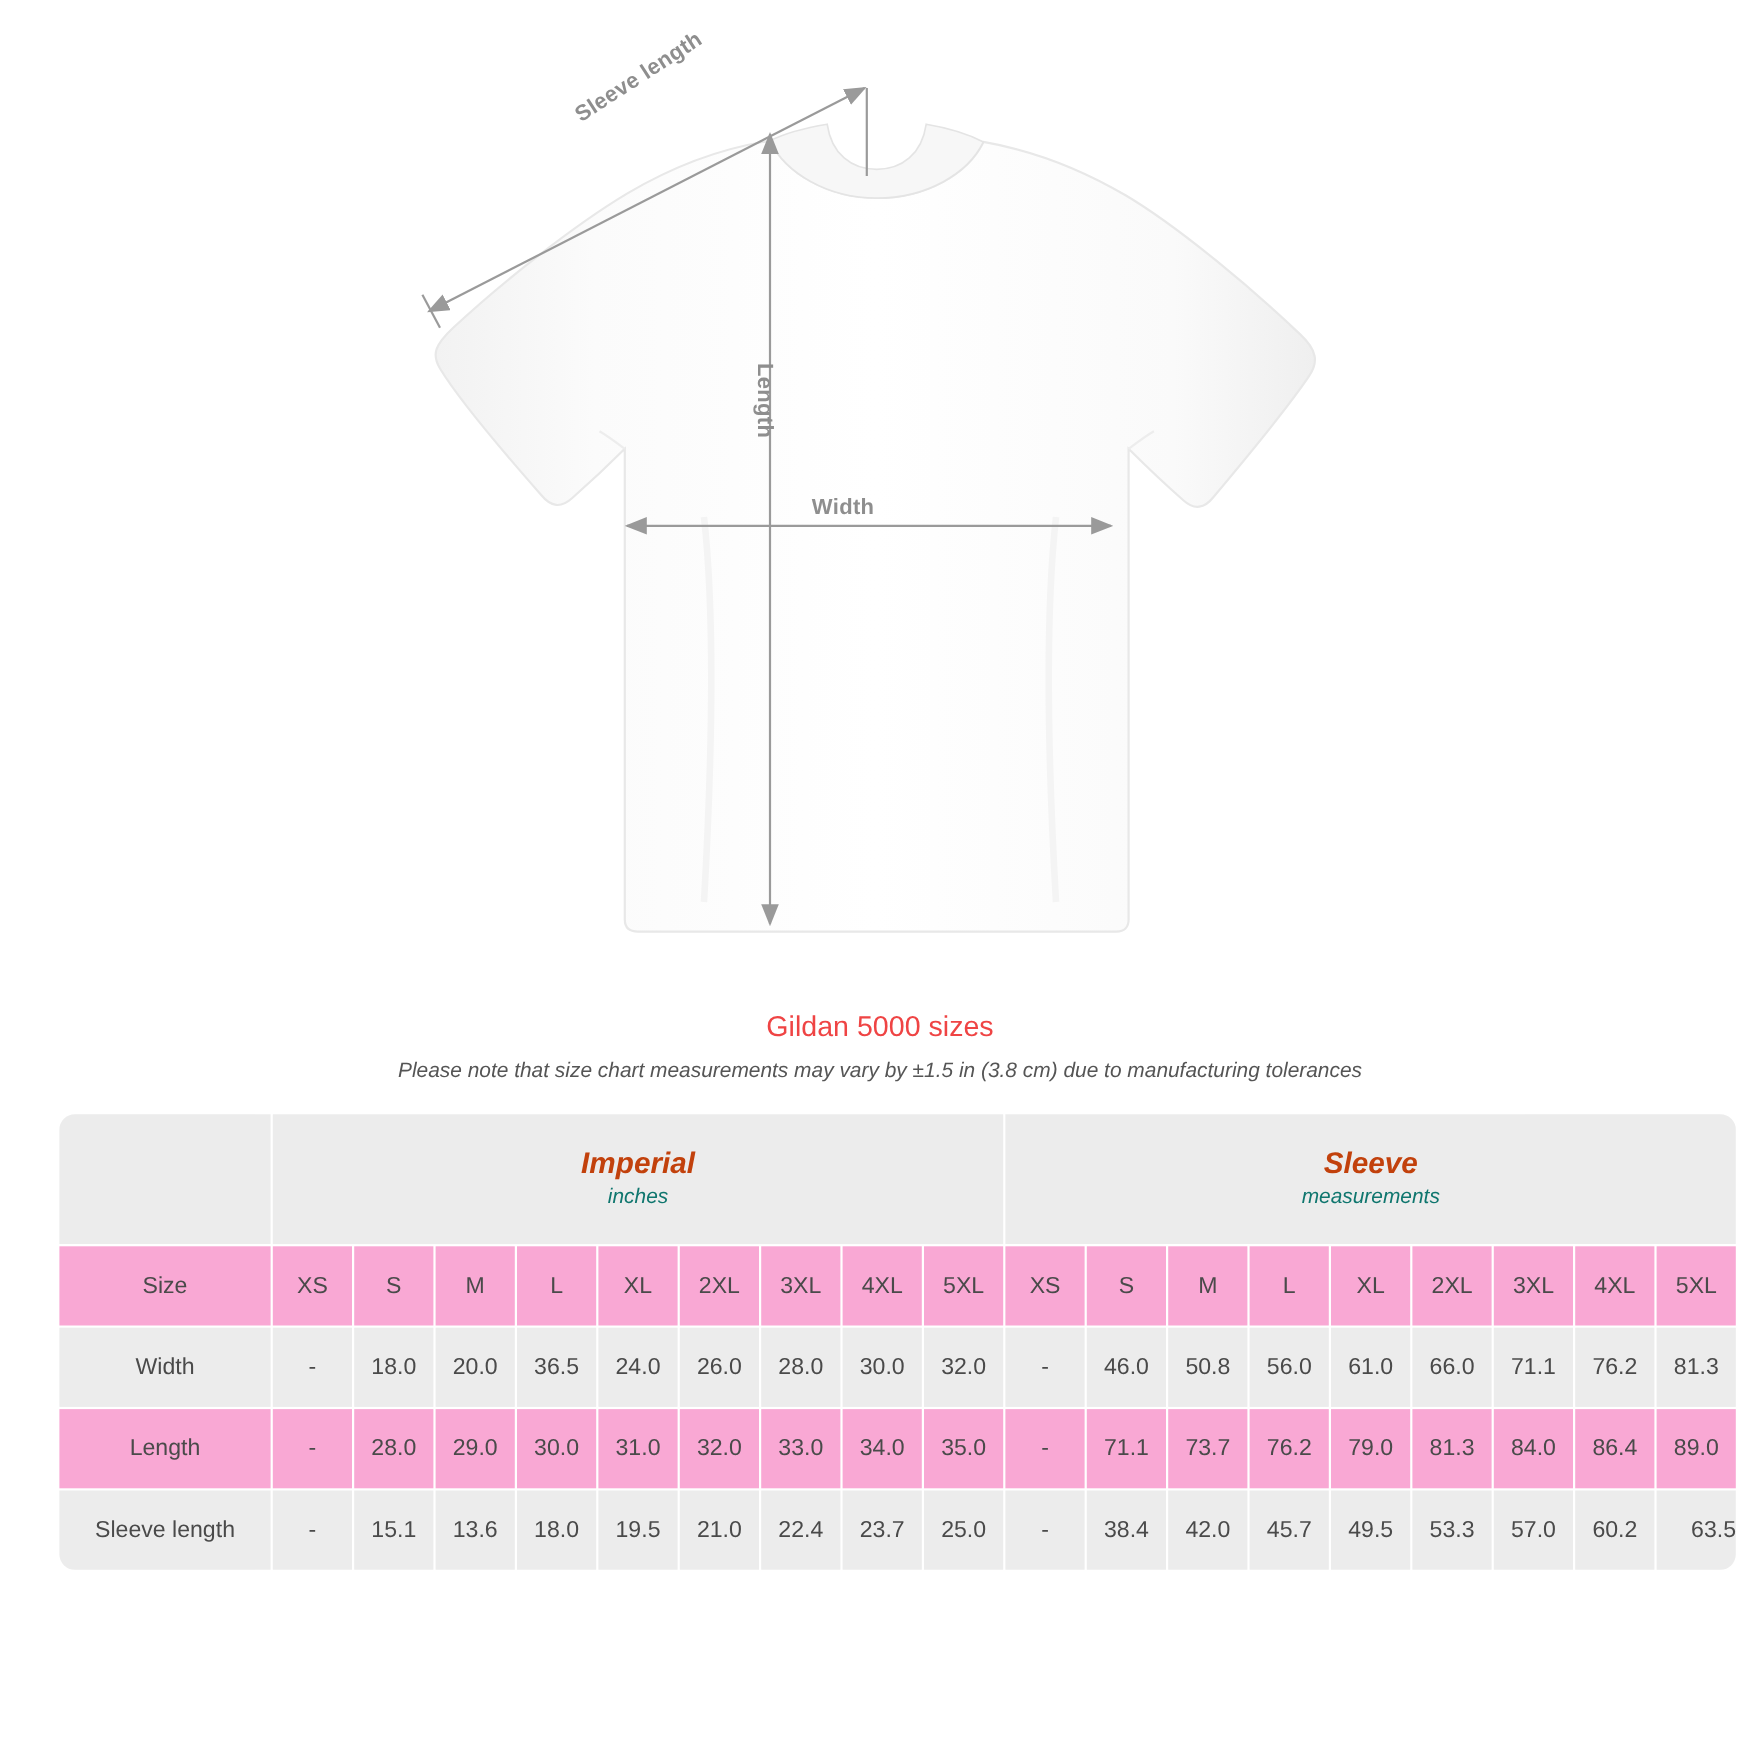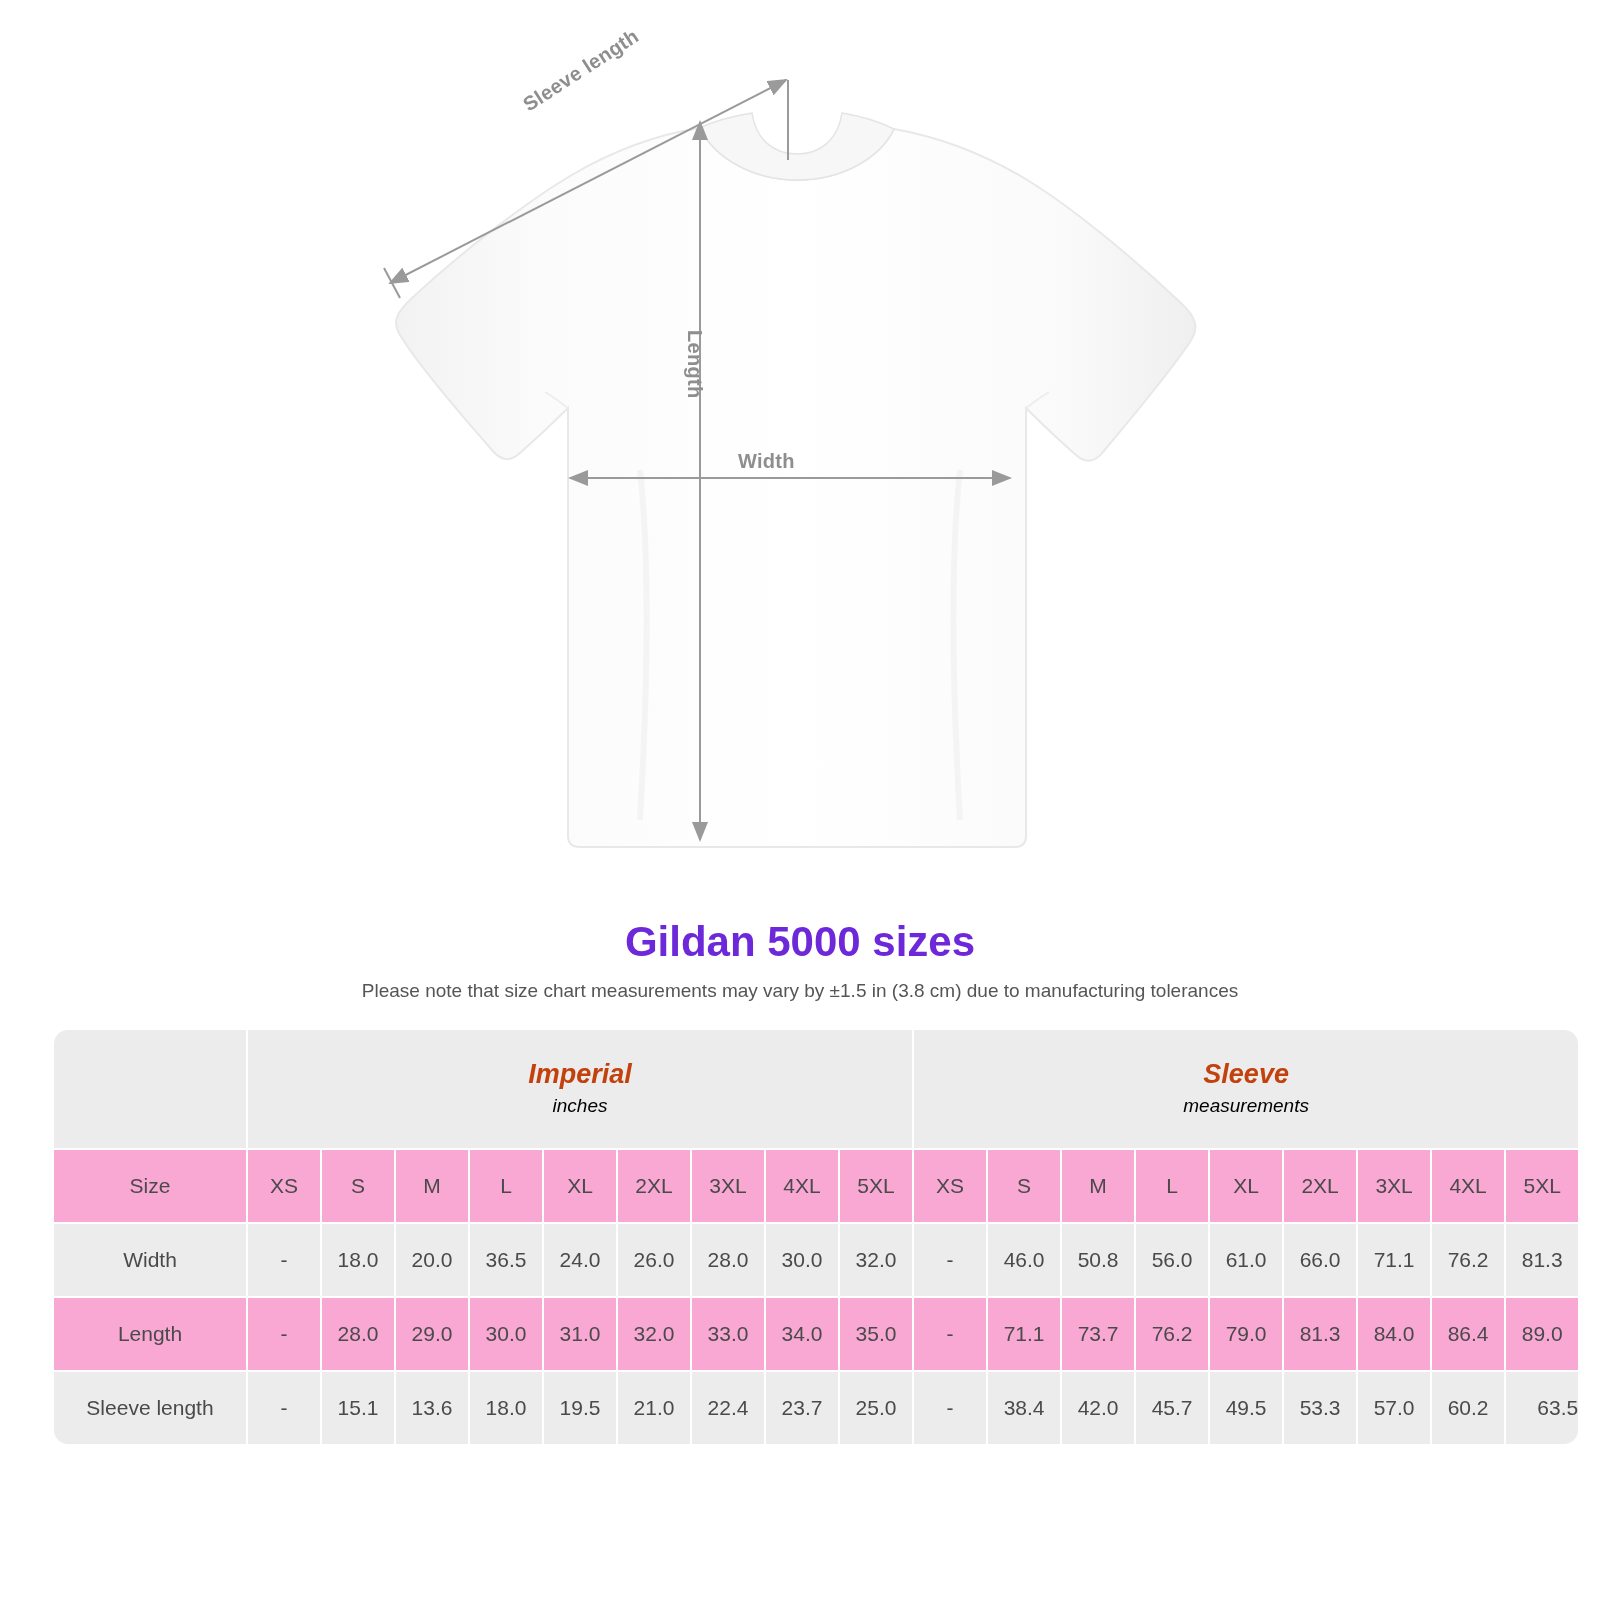--- a/index.html
+++ b/index.html
@@ -55,27 +55,28 @@
     left: 738px;
     top: 450px;
   }
 
   
   .title-block {
     text-align: center;
     margin-top: 18px;
   }
   .chart-title {
-    font-size: 42px;
-    font-weight: bold;
-    color: #6d28d9;
+    font-size: 26px;
+    font-weight: normal;
+    color: #ef4444;
     margin: 0 0 14px 0;
   }
   .chart-note {
     font-size: 19px;
+    font-style: italic;
     color: #555555;
     margin: 0;
   }
 
   
   .table-wrap {
     margin: 26px 52px 0 52px;
   }
   table.size-table {
     border-collapse: separate;
@@ -101,21 +102,21 @@
   .sys-name {
     font-size: 27px;
     font-style: italic;
     font-weight: bold;
     color: #c2410c;
     line-height: 1.25;
   }
   .sys-unit {
     font-size: 19px;
     font-style: italic;
-    color: #000000;
+    color: #0f766e;
     line-height: 1.5;
   }
   .corner-cell {
     background: #ececec;
   }
   .hdr-size {
     font-weight: bold;
     font-size: 22px;
     color: #555555;
   }

